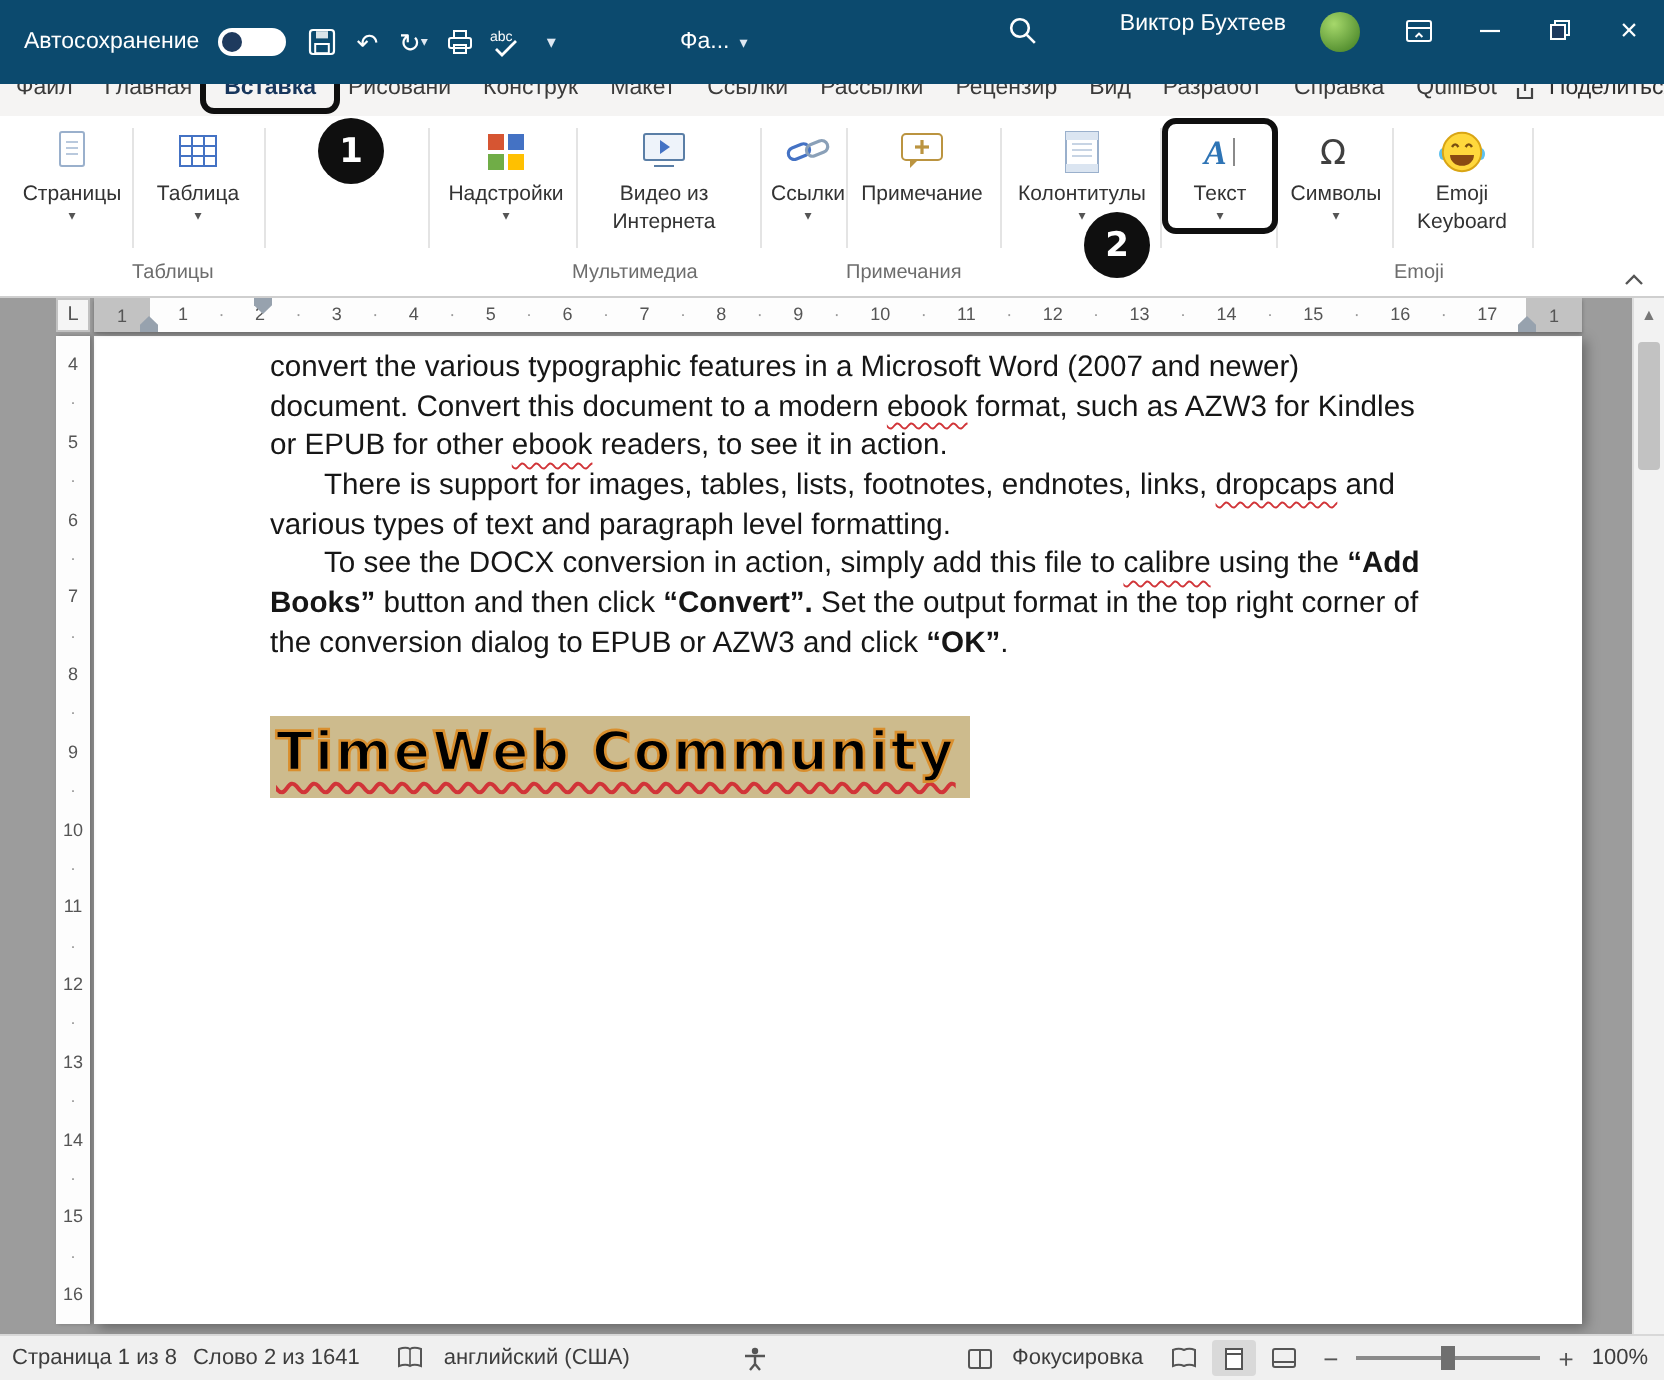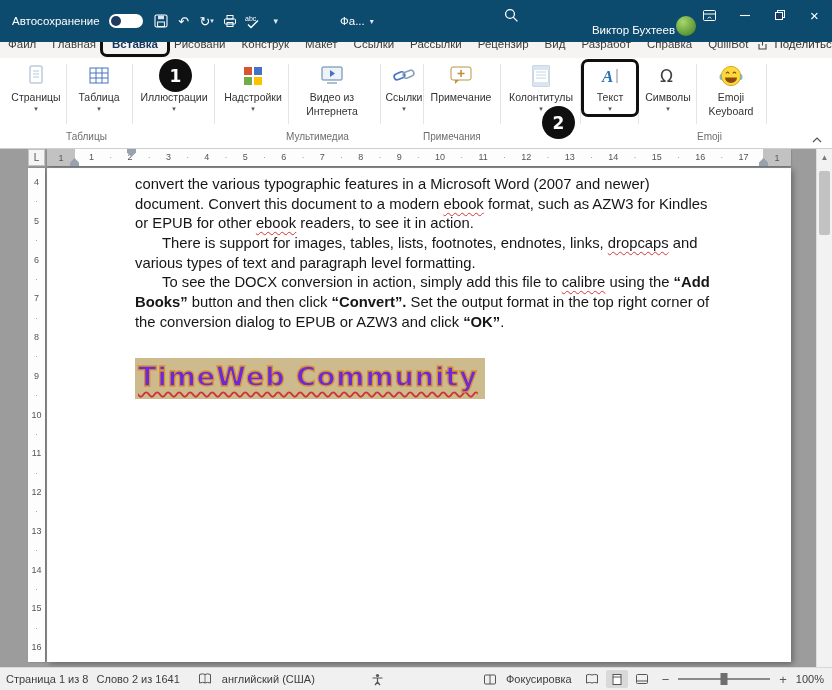--- a/index.html
+++ b/index.html
@@ -9,21 +9,21 @@
   .titlebar{position:absolute;top:0;left:0;right:0;height:42px;background:#0c4a6e;display:flex;align-items:center;color:#fff;font-size:11.5px;z-index:20}
   .tb-left{display:flex;align-items:center;gap:9px;margin-left:12px}
   .toggle{width:30px;height:14px;border-radius:8px;background:#fff;display:flex;align-items:center;padding:0 2px}
   .knob{width:10px;height:10px;border-radius:50%;background:#1e3a5e}
   .qat{display:flex;align-items:center;gap:3px;margin-left:8px}
   .qbtn{height:22px;min-width:20px;display:flex;align-items:center;justify-content:center}
   .glyph{font-size:13px;color:#fff;line-height:1}
   .tiny-chev{font-size:7px;color:#dfe8f2}
   .doc-title{position:absolute;left:340px;display:flex;align-items:center;gap:5px;height:30px}
   .search-btn{position:absolute;left:503px;top:7px}
-  .user{position:absolute;right:136px;display:flex;align-items:flex-end;gap:1px;height:30px}
+  .user{position:absolute;right:152px;display:flex;align-items:flex-start;gap:17px;height:30px}
   .avatar{width:20px;height:20px;border-radius:50%;background:radial-gradient(circle at 35% 30%,#a6d86b,#3c7a1f)}
   .wincontrols{position:absolute;right:0;top:0;height:30px;display:flex}
   .wc{width:35px;height:30px;display:flex;align-items:center;justify-content:center;color:#fff}
   
   .tabrow{position:absolute;top:30px;left:0;right:0;height:28px;background:#f5f4f3;display:flex;align-items:center;z-index:10}
   .tab{padding:0 8px;font-size:11.5px;color:#3b3b3b;line-height:28px;white-space:nowrap}
   .tab.active{color:#17365c;font-weight:700;position:relative}
   .share{margin-left:auto;margin-right:10px;display:flex;align-items:center;gap:5px;font-size:11.5px;color:#2f2f2f}
   
   .ann-box-tab{position:absolute;left:-4px;top:1px;right:-4px;bottom:1px;border:3px solid #0f0f0f;border-radius:7px;z-index:60}
@@ -52,21 +52,21 @@
   .mk-right{right:-5px;bottom:0;width:9px;height:8px;clip-path:polygon(50% 0,100% 55%,100% 100%,0 100%,0 55%)}
   .vruler{position:absolute;left:28px;top:168px;width:17px;height:494px;background:#fdfdfd;box-shadow:1px 0 2px rgba(0,0,0,.25);display:flex;flex-direction:column;align-items:center;justify-content:space-between;padding:10px 0;z-index:4;box-sizing:border-box}
   
   .page{position:absolute;left:47px;top:168px;width:744px;height:494px;background:#fff;box-shadow:2px 2px 6px rgba(0,0,0,.35)}
   .doc{padding:7px 76px 0 88px;font-size:14.8px;line-height:1.33;color:#161616}
   .doc p{margin:0}
   .indent{text-indent:27px}
   .miss{text-decoration:underline;text-decoration-style:wavy;text-decoration-color:#d13438;text-decoration-thickness:1px;text-underline-offset:3px}
   .b{font-weight:700}
   .wordart-box{display:inline-block;margin-top:26px;background:#cdbb8d;padding:1px 7px 4px 3px}
-  .wordart{font-family:"DejaVu Sans",sans-serif;font-weight:700;font-size:27px;letter-spacing:1px;color:#6d28d9;-webkit-text-stroke:1.3px #d98f2e;text-decoration:underline;text-decoration-style:wavy;text-decoration-color:#d13438;text-decoration-thickness:1.5px;text-underline-offset:5px;white-space:nowrap}
+  .wordart{font-family:"DejaVu Sans",sans-serif;font-weight:700;font-size:27px;letter-spacing:1px;color:#000000;-webkit-text-stroke:1.3px #d98f2e;text-decoration:underline;text-decoration-style:wavy;text-decoration-color:#d13438;text-decoration-thickness:1.5px;text-underline-offset:5px;white-space:nowrap}
   
   .vscroll{position:absolute;right:0;top:149px;width:15px;bottom:22px;background:#f2f2f2;border-left:1px solid #ddd;z-index:6}
   .varrow{position:absolute;top:4px;left:0;right:0;text-align:center;font-size:8px;color:#777}
   .vthumb{position:absolute;left:2px;right:2px;top:22px;height:64px;background:#c2c2c2;border-radius:2px}
   
   .statusbar{position:absolute;left:0;right:0;bottom:0;height:22px;background:#f0f0f0;border-top:1px solid #d8d8d8;display:flex;align-items:center;font-size:11px;color:#3d3d3d;z-index:30}
   .sb-item{white-space:nowrap}
   .sb-right{margin-left:auto;display:flex;align-items:center;gap:9px;margin-right:8px}
   .viewbtns{display:flex;gap:3px}
   .vb{width:22px;height:18px;display:flex;align-items:center;justify-content:center;border-radius:2px}
@@ -214,29 +214,20 @@
         <line x1="4" y1="10" x2="22" y2="10" stroke="#4472c4"></line>
         <line x1="4" y1="15" x2="22" y2="15" stroke="#4472c4"></line>
         <line x1="10" y1="5" x2="10" y2="20" stroke="#4472c4"></line>
         <line x1="16" y1="5" x2="16" y2="20" stroke="#4472c4"></line>
       </svg>
     <span class="rlabel">Таблица</span>
     <span class="chev">▾</span>
   </div>
   <span class="glabel" style="left:66px;width:66px">Таблицы</span>
 
-  <div class="rbtn" style="left:138px;width:72px">
-    <svg width="26" height="26" viewBox="0 0 26 26">
-        <rect x="3" y="5" width="20" height="15" fill="#fefefe" stroke="#8aa0b8"></rect>
-        <circle cx="9" cy="10" r="2" fill="#f2c14e"></circle>
-        <polygon points="5,19 11,12 15,16 18,13 21,19" fill="#6f9e53"></polygon>
-      </svg>
-    <span class="rlabel">Иллюстрации</span>
-    <span class="chev">▾</span>
-  </div>
 
   <div class="rbtn" style="left:221px;width:64px">
     <svg width="26" height="26" viewBox="0 0 26 26">
         <rect x="4" y="4" width="8" height="8" fill="#d65532"></rect>
         <rect x="14" y="4" width="8" height="8" fill="#4472c4"></rect>
         <rect x="4" y="14" width="8" height="8" fill="#70ad47"></rect>
         <rect x="14" y="14" width="8" height="8" fill="#ffc000"></rect>
       </svg>
     <span class="rlabel">Надстройки</span>
     <span class="chev">▾</span>

